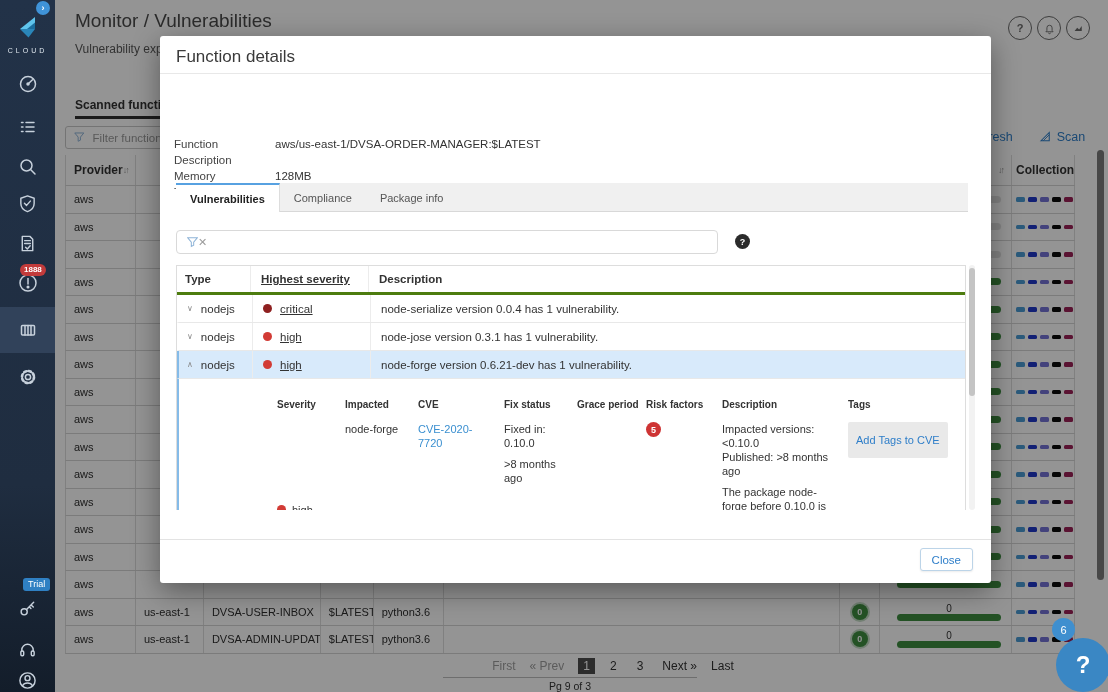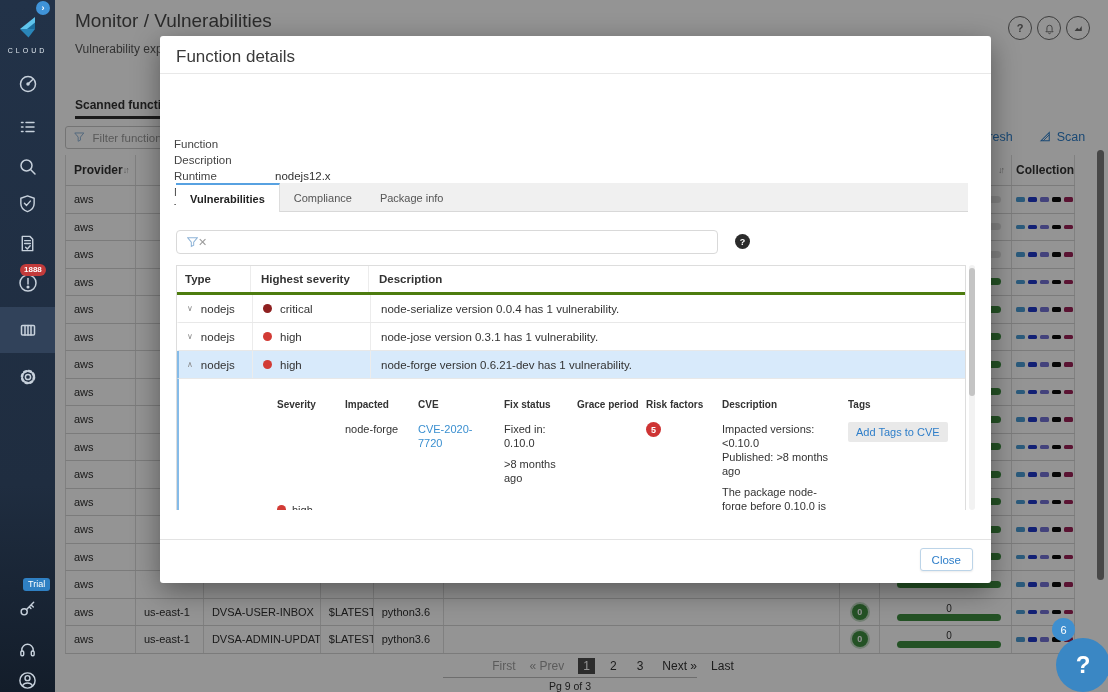--- a/index.html
+++ b/index.html
@@ -93,38 +93,38 @@
           color:#fff;font-size:9px;font-weight:bold;display:flex;align-items:center;justify-content:center;}
   
   .vscroll{position:absolute;left:16px;top:229px;width:790px;height:245px;overflow:hidden;
            border:1px solid #ddd;border-bottom:none;box-sizing:border-box;}
   #vhead{display:flex;height:26px;border-bottom:3px solid #4d7c0f;}
   .vc{box-sizing:border-box;padding:0 10px;display:flex;align-items:center;font-size:11.5px;color:#333;
       border-right:1px solid #ececec;overflow:hidden;}
   .vc:last-child{border-right:none;}
   .vc.h{font-weight:bold;}
   .c0{width:74px;padding-left:8px;gap:8px;}
-  .c1{width:118px;gap:8px;}
+  .c1{width:118px;gap:8px;text-decoration:underline;}
   .c2{flex:1;}
   .vrow{display:flex;height:27px;border-bottom:1px solid #e8e8e8;border-left:3px solid transparent;margin-left:-1px;}
   .vrow.sel{background:#d8eafb;border-left:3px solid #85bbe8;}
   .chev{color:#888;font-size:8px;}
   .dot{width:9px;height:9px;border-radius:50%;flex:none;}
   
   .detail{border-left:3px solid #85bbe8;margin-left:-1px;padding:20px 0 0 98px;}
   .dgrid{display:grid;grid-template-columns:68px 73px 86px 73px 69px 76px 126px 1fr;}
   .dhead{font-size:10px;font-weight:bold;color:#333;white-space:nowrap;}
   .dval{font-size:11px;color:#333;padding-top:12px;padding-right:8px;line-height:14px;}
   .sevcell{display:flex;align-items:center;gap:6px;}
   .cve-link{color:#3a8fd0;}
   .fixago{margin-top:7px;}
   .riskbadge{width:15px;height:15px;border-radius:50%;background:#ce3434;color:#fff;font-size:9px;font-weight:bold;
              display:flex;align-items:center;justify-content:center;}
   .desc-body{margin-top:7px;}
-  .addtags{background:#e9e9e9;border:none;color:#2e7ec9;font-size:11px;padding:4px 8px;border-radius:2px;
+  .addtags{background:#e9e9e9;border:none;color:#2e7ec9;font-size:11px;padding:12px 8px;border-radius:2px;
            font-family:"Liberation Sans",sans-serif;white-space:nowrap;}
   .m-scrollbar{position:absolute;left:809px;top:229px;width:6px;height:245px;background:#f2f2f2;border-radius:3px;}
   .m-thumb{position:absolute;left:0;top:3px;width:6px;height:128px;background:#c4c4c4;border-radius:3px;}
   .m-foot-hr{position:absolute;left:0;top:503px;width:100%;border-top:1px solid #e3e3e3;}
   .close-btn{position:absolute;right:18px;top:512px;height:23px;padding:0 11px;background:#fff;
              border:1px solid #bcd4e8;border-radius:3px;color:#2e7ec9;font-size:11.5px;
              font-family:"Liberation Sans",sans-serif;box-shadow:0 1px 2px rgba(0,0,0,.08);}
   
   .help-fab{position:absolute;left:1056px;top:638px;width:54px;height:54px;border-radius:50%;background:#3a87c4;
             border:none;color:#fff;font-size:24px;font-weight:bold;z-index:70;font-family:"Liberation Sans",sans-serif;}
@@ -673,28 +673,25 @@
     </div>
   </aside>
 
   <div class="modal">
     <div class="m-title">Function details</div>
     <div class="m-hr"></div>
 
     <div id="info-rows">
         <div class="irow">
           <div class="ilabel">Function</div>
+          <div class="ivalue">aws/us-east-1/DVSA-ORDER-MANAGER:$LATEST</div>
         </div>
         <div class="irow">
           <div class="ilabel">Description</div>
           <div class="ivalue"></div>
-        </div>
-        <div class="irow">
-          <div class="ilabel">Runtime</div>
-          <div class="ivalue">nodejs12.x</div>
         </div>
         <div class="irow">
           <div class="ilabel">Memory</div>
           <div class="ivalue">128MB</div>
         </div>
         <div class="irow">
           <div class="ilabel">Timeout</div>
           <div class="ivalue">30sec</div>
         </div>
       </div>

